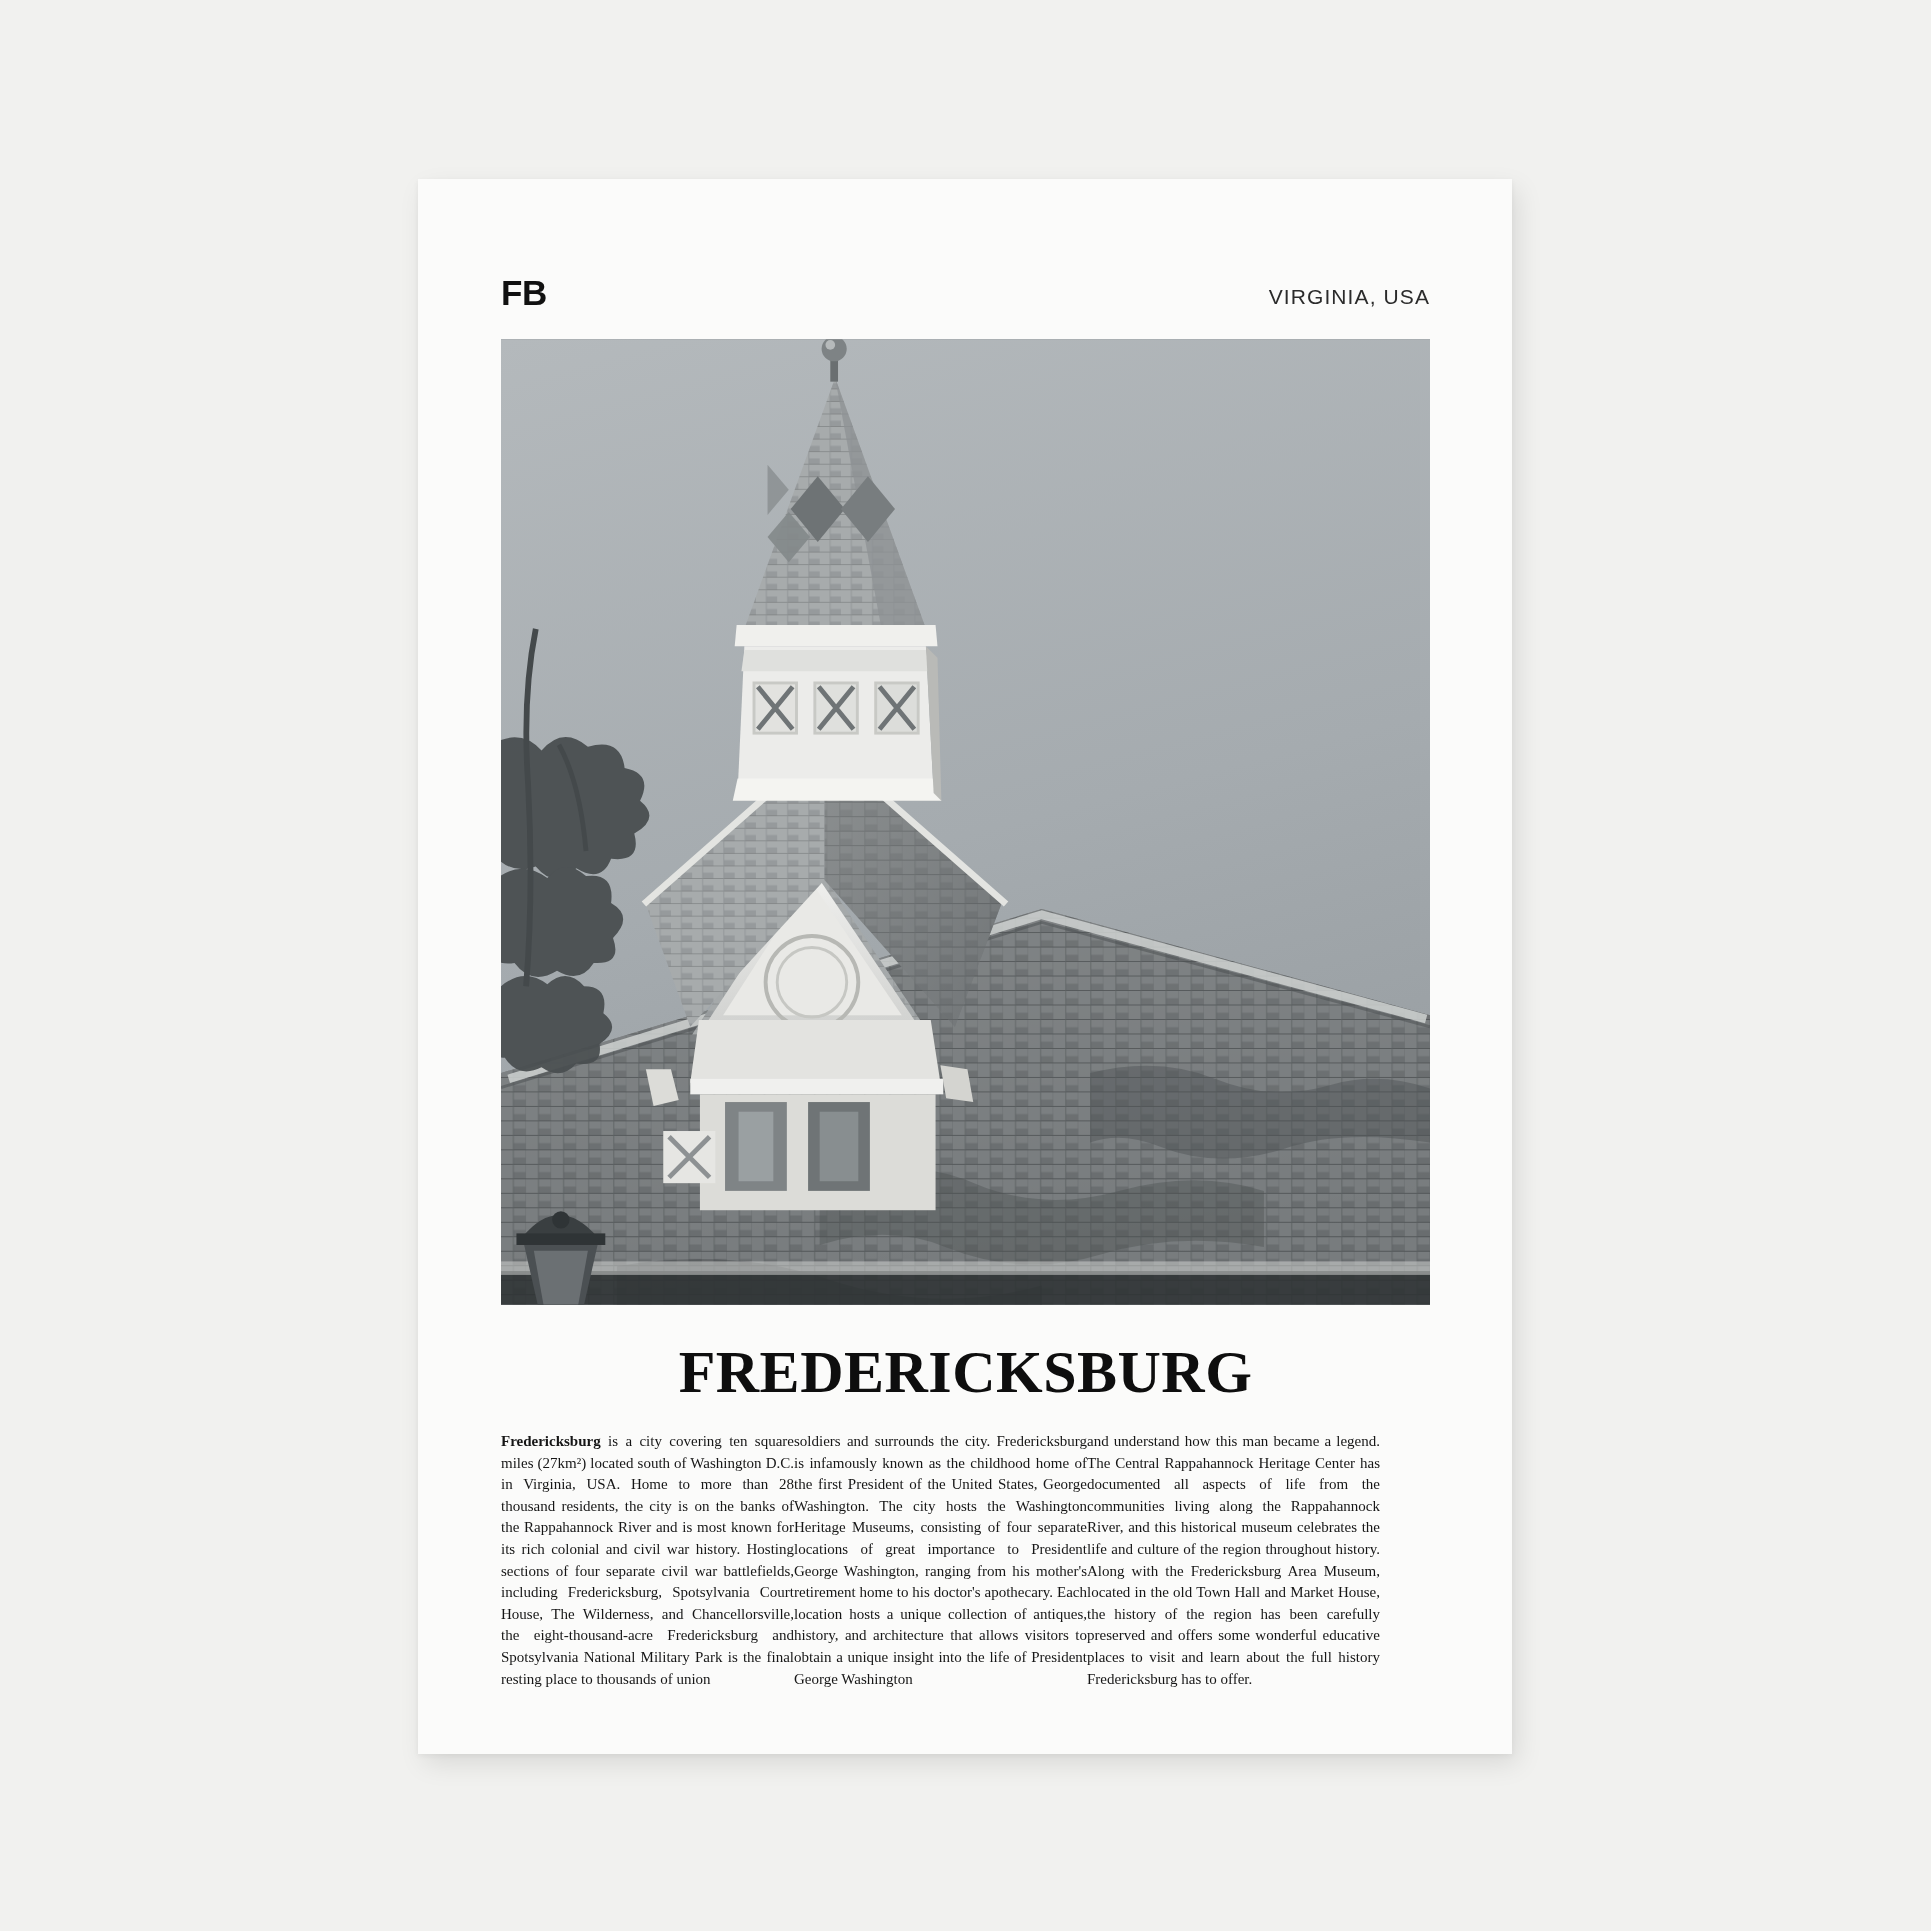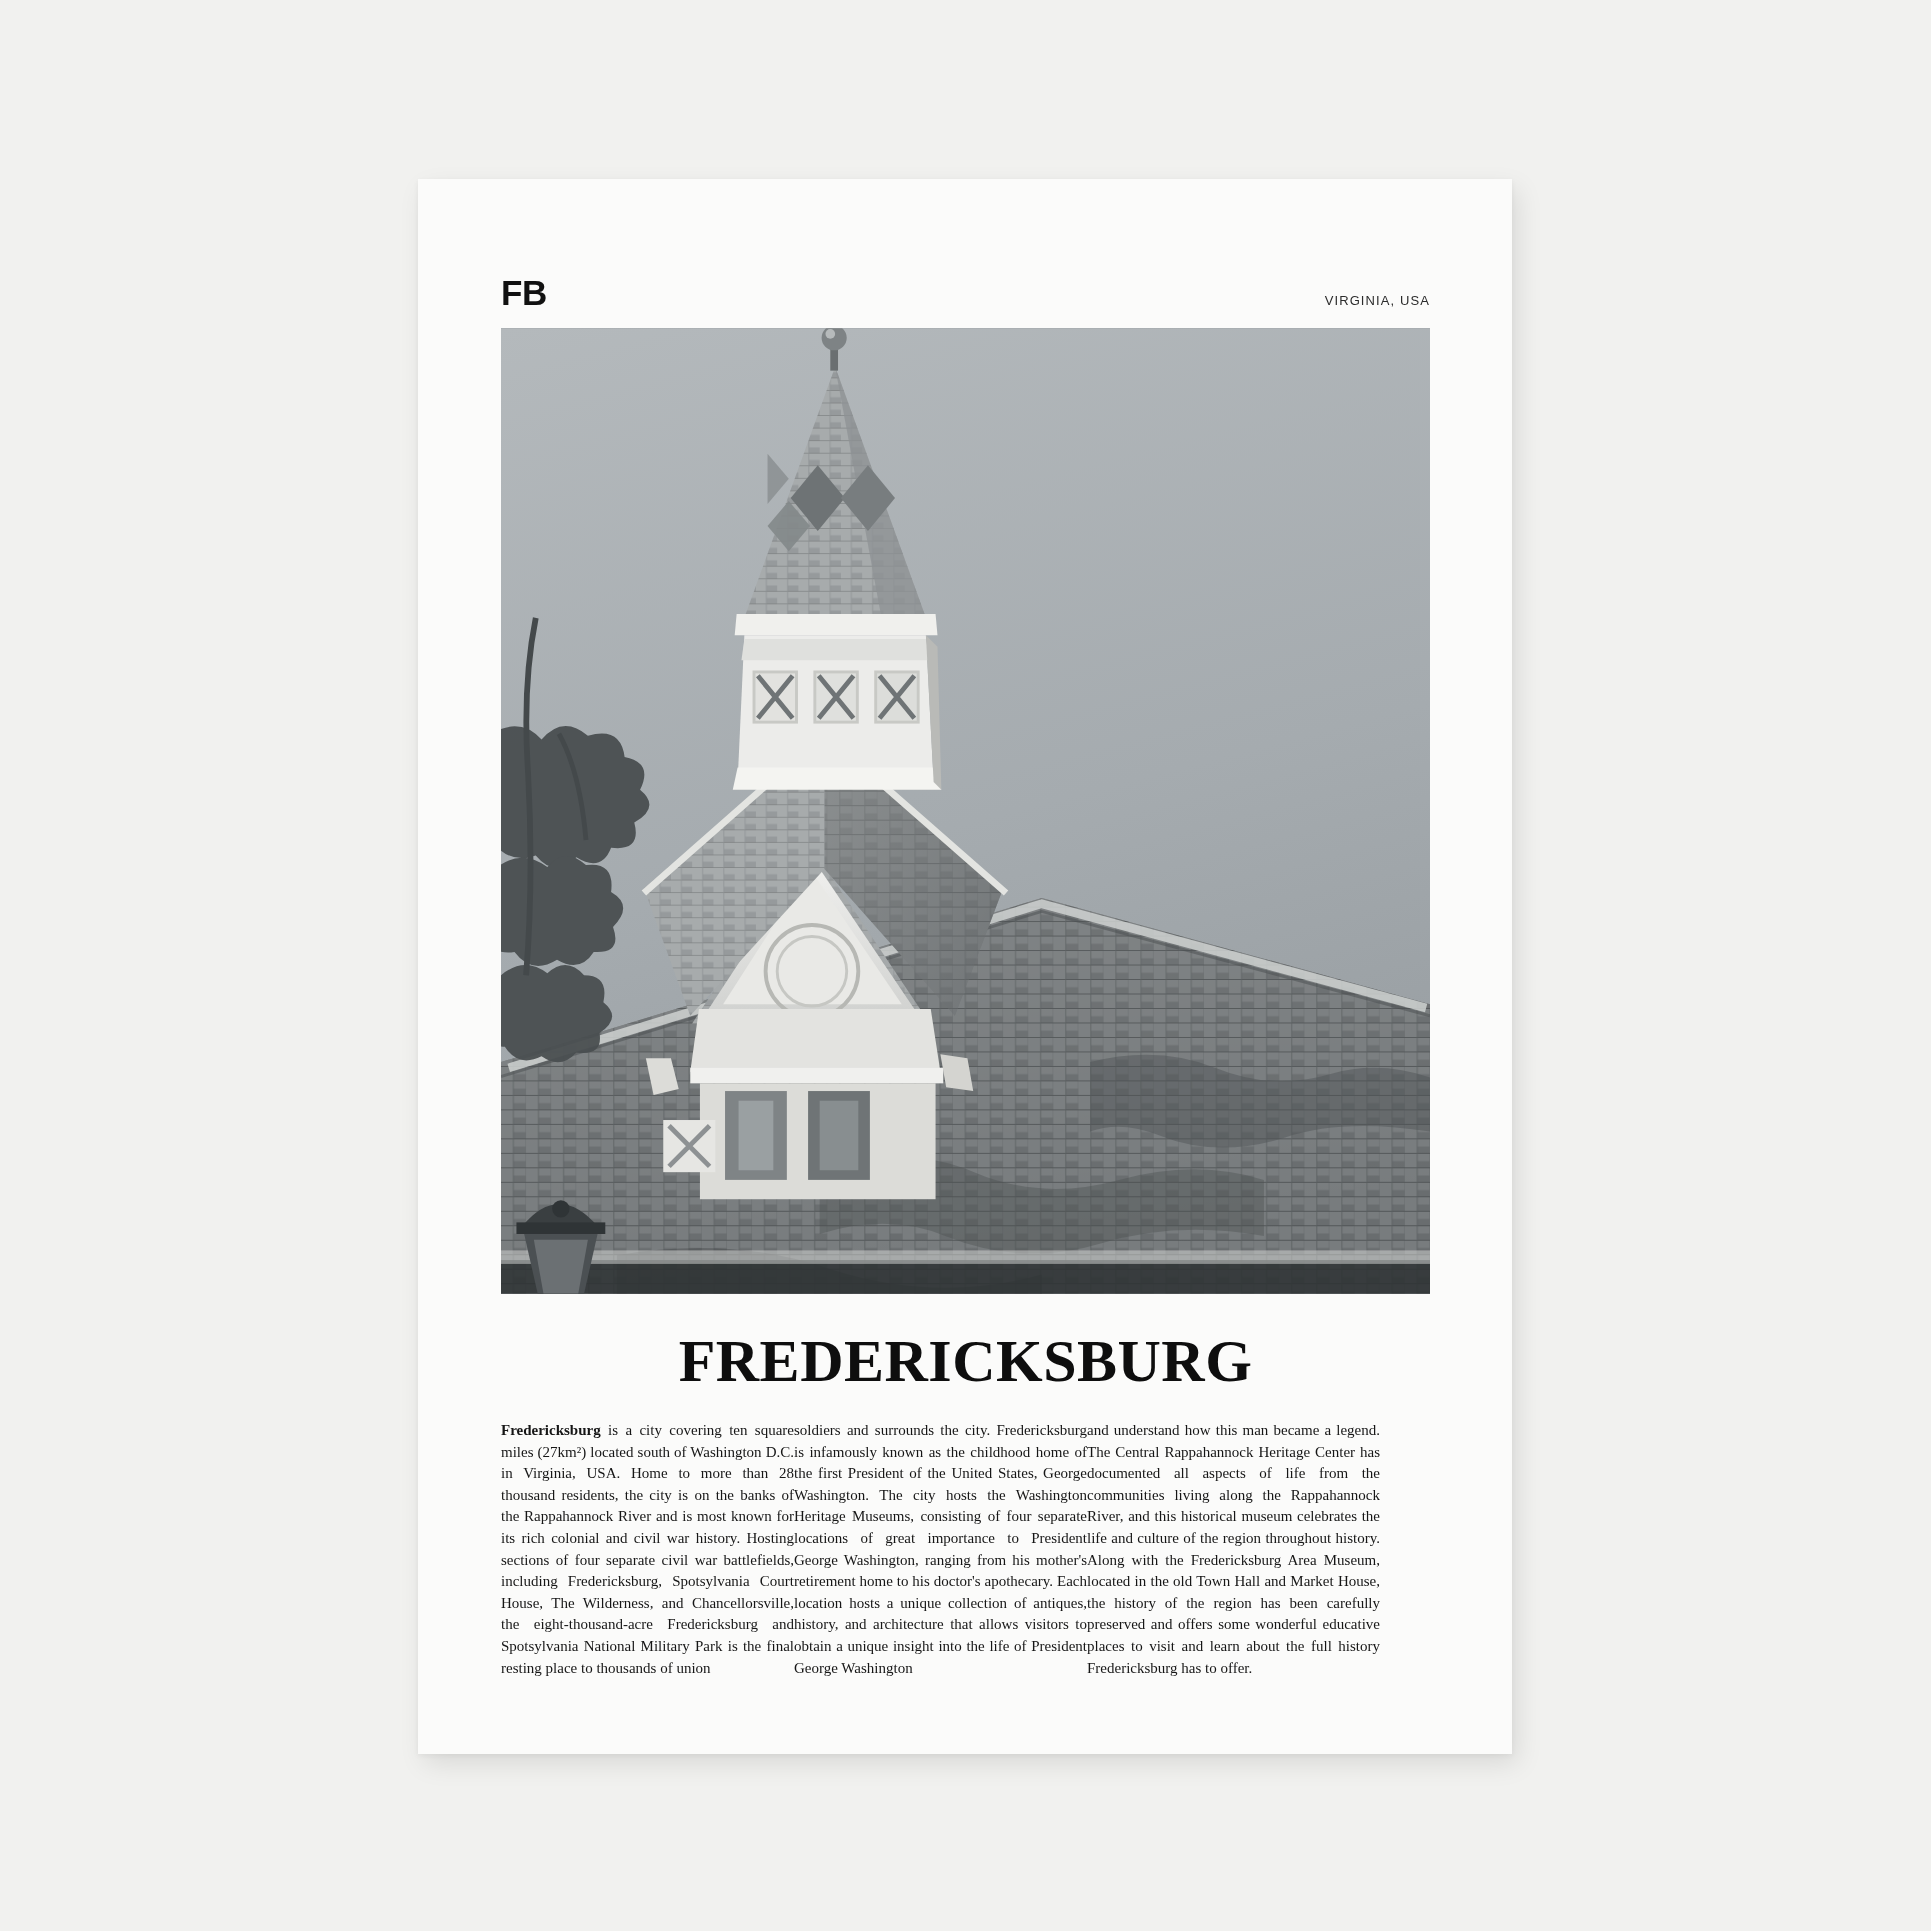--- a/index.html
+++ b/index.html
@@ -39,33 +39,33 @@
     width: 929px;
     height: 1390px;
   }
 
   
   .header {
     display: flex;
     align-items: flex-end;
     justify-content: space-between;
     height: 41px;
-    margin-bottom: 18px;
+    margin-bottom: 29px;
   }
   .brand {
     font-family: "Liberation Sans", sans-serif;
     font-weight: bold;
     font-size: 35px;
     letter-spacing: -0.5px;
     color: #111111;
     line-height: 1;
   }
   .location {
     font-family: "Liberation Sans", sans-serif;
-    font-size: 13px;
+    font-size: 21px;
     letter-spacing: 1.1px;
     color: #2b2b2b;
     line-height: 1;
     padding-bottom: 2.9px;
   }
 
   
   .photo {
     position: relative;
     width: 929px;

